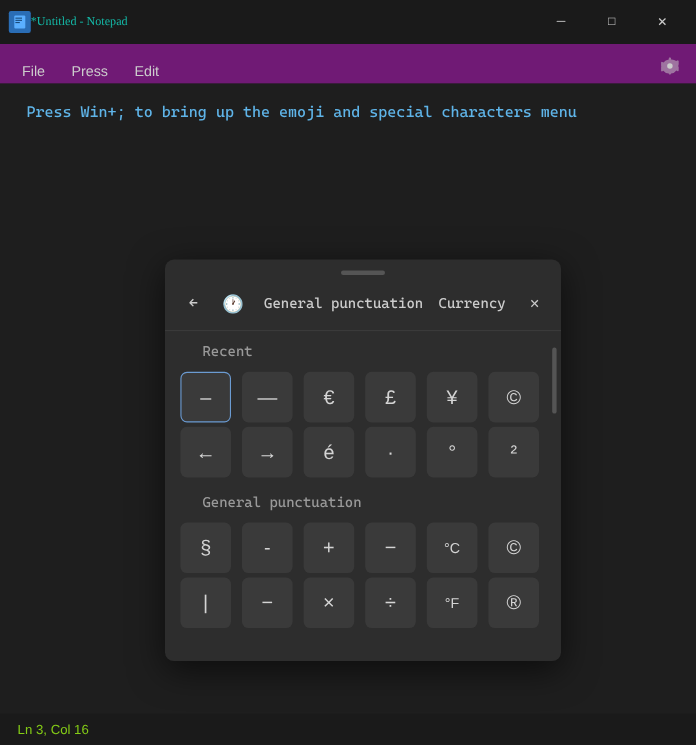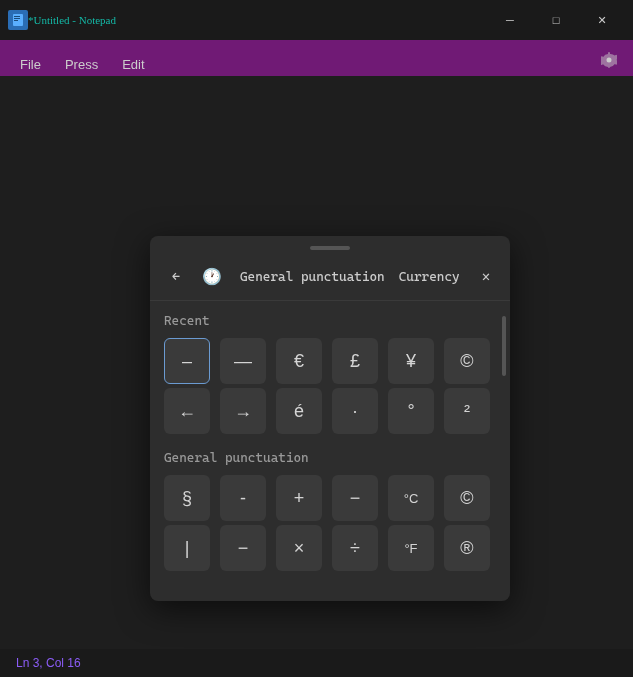--- a/index.html
+++ b/index.html
@@ -97,21 +97,21 @@
       position: absolute;
       bottom: 0;
       left: 0;
       right: 0;
       height: 28px;
       background: #1a1a1a;
       display: flex;
       align-items: center;
       padding: 0 16px;
       font-size: 12px;
-      color: #8b5cf6;
+      color: #84cc16;
       gap: 16px;
     }
 
     .status-item {
       padding: 0 12px 0 0;
     }
 
     .status-right {
       margin-left: auto;
       display: flex;
@@ -200,20 +200,21 @@
     .panel-content {
       padding: 12px 14px 14px;
       max-height: 400px;
       overflow-y: auto;
     }
 
     .panel-section-title {
       font-size: 13px;
       color: #999;
       margin-bottom: 10px;
+      margin-left: 20px;
     }
 
     .chars-grid {
       display: grid;
       grid-template-columns: repeat(6, 1fr);
       gap: 4px;
       margin-bottom: 16px;
     }
 
     .char-btn {
@@ -286,20 +287,21 @@
   <div class="menu-item">Edit</div>
   <div class="menu-settings">
     <svg width="16" height="16" viewBox="0 0 16 16" fill="#ccc">
       <path d="M8 10.5a2.5 2.5 0 100-5 2.5 2.5 0 000 5z"></path>
       <path d="M8 0a1 1 0 00-1 1v1.07A6.5 6.5 0 002.14 4.9L1.2 4.35a1 1 0 00-1.37.37l-1 1.73a1 1 0 00.37 1.37l.93.54A6.48 6.48 0 000 8c0 .28.02.55.05.82l-.87.5a1 1 0 00-.37 1.37l1 1.73a1 1 0 001.37.37l.84-.48A6.5 6.5 0 007 14.93V15a1 1 0 002 0v-.07a6.5 6.5 0 004.86-2.82l.84.48a1 1 0 001.37-.37l1-1.73a1 1 0 00-.37-1.37l-.87-.5c.03-.27.05-.54.05-.82s-.02-.55-.05-.82l.87-.5a1 1 0 00.37-1.37l-1-1.73a1 1 0 00-1.37-.37l-.93.54A6.5 6.5 0 009 2.07V1a1 1 0 00-1-1z" opacity="0.5"></path>
     </svg>
   </div>
 </div>
 
 <div class="editor-area">
+  <div class="editor-text">Press Win+; to bring up the emoji and special characters menu</div>
 
   <div class="panel-overlay">
     <div class="panel-drag-handle"></div>
 
     <div class="panel-header">
       <div class="panel-back-btn">←</div>
       <div class="panel-clock-icon">🕐</div>
       <div class="panel-nav-tabs">
         <span class="panel-nav-tab">General punctuation</span>
         <span class="panel-nav-tab">Currency symbo</span>

